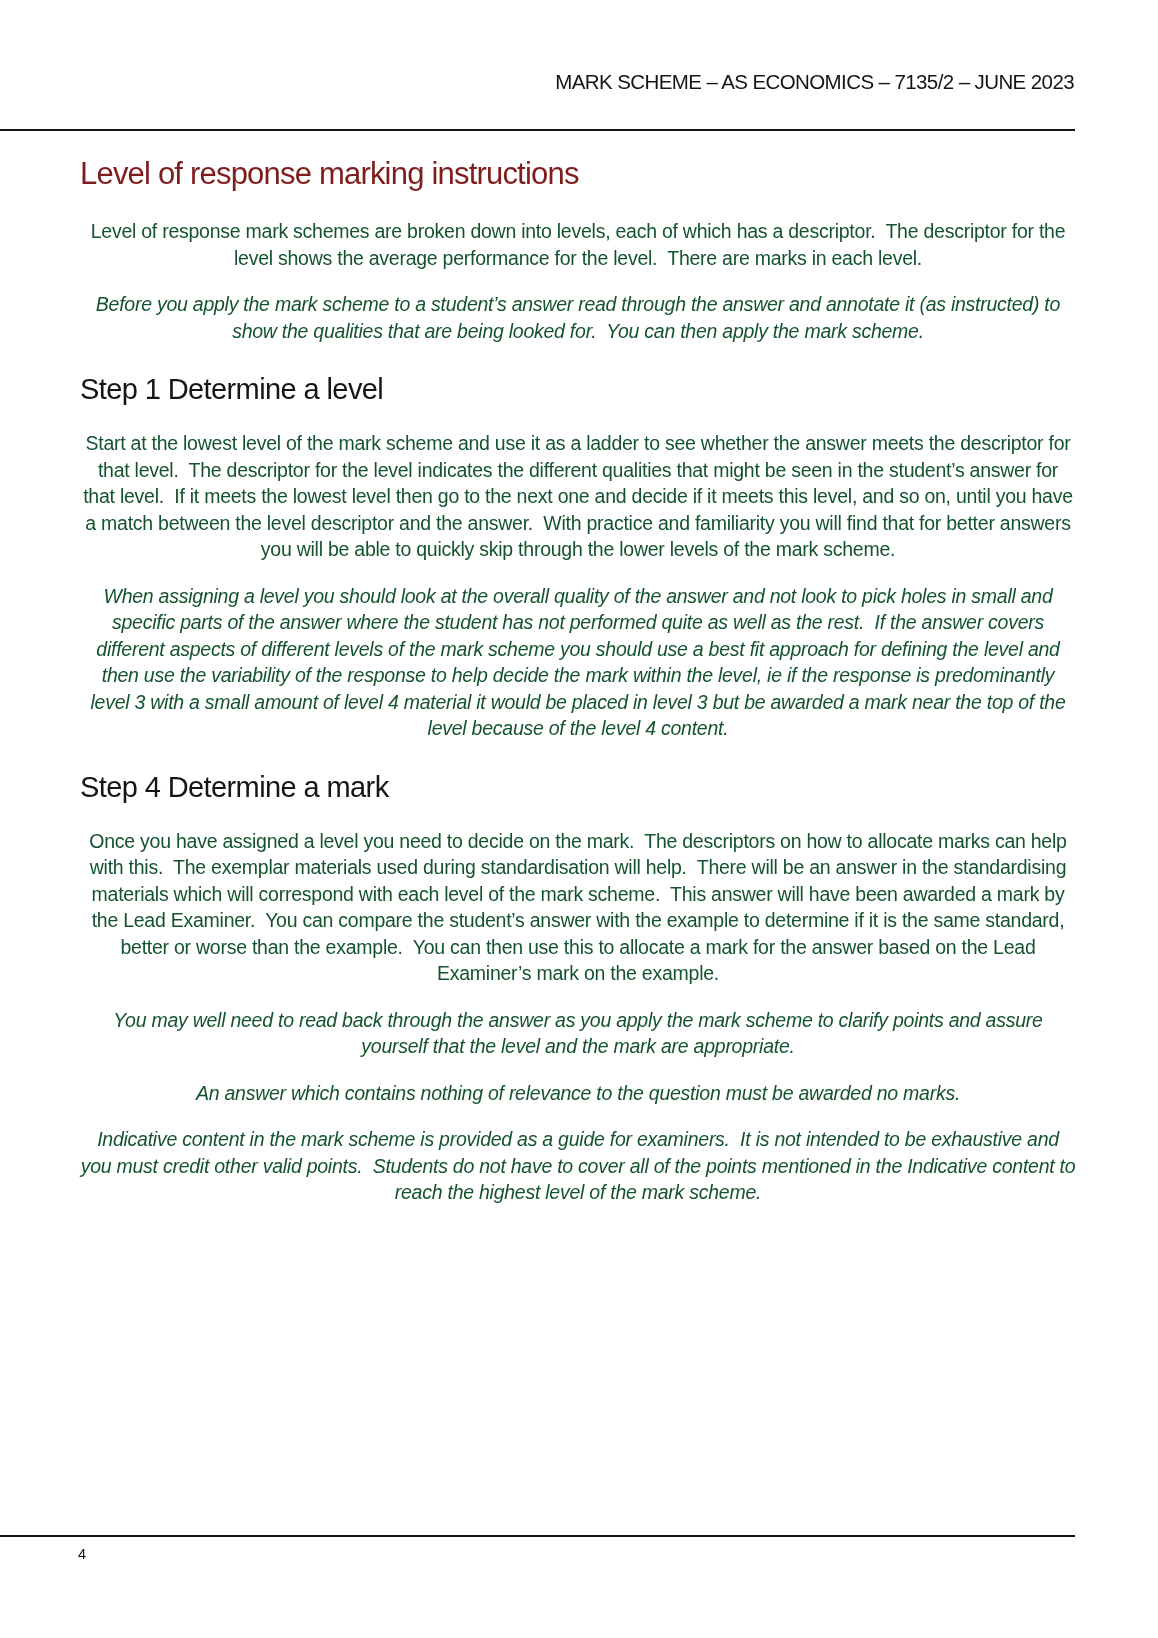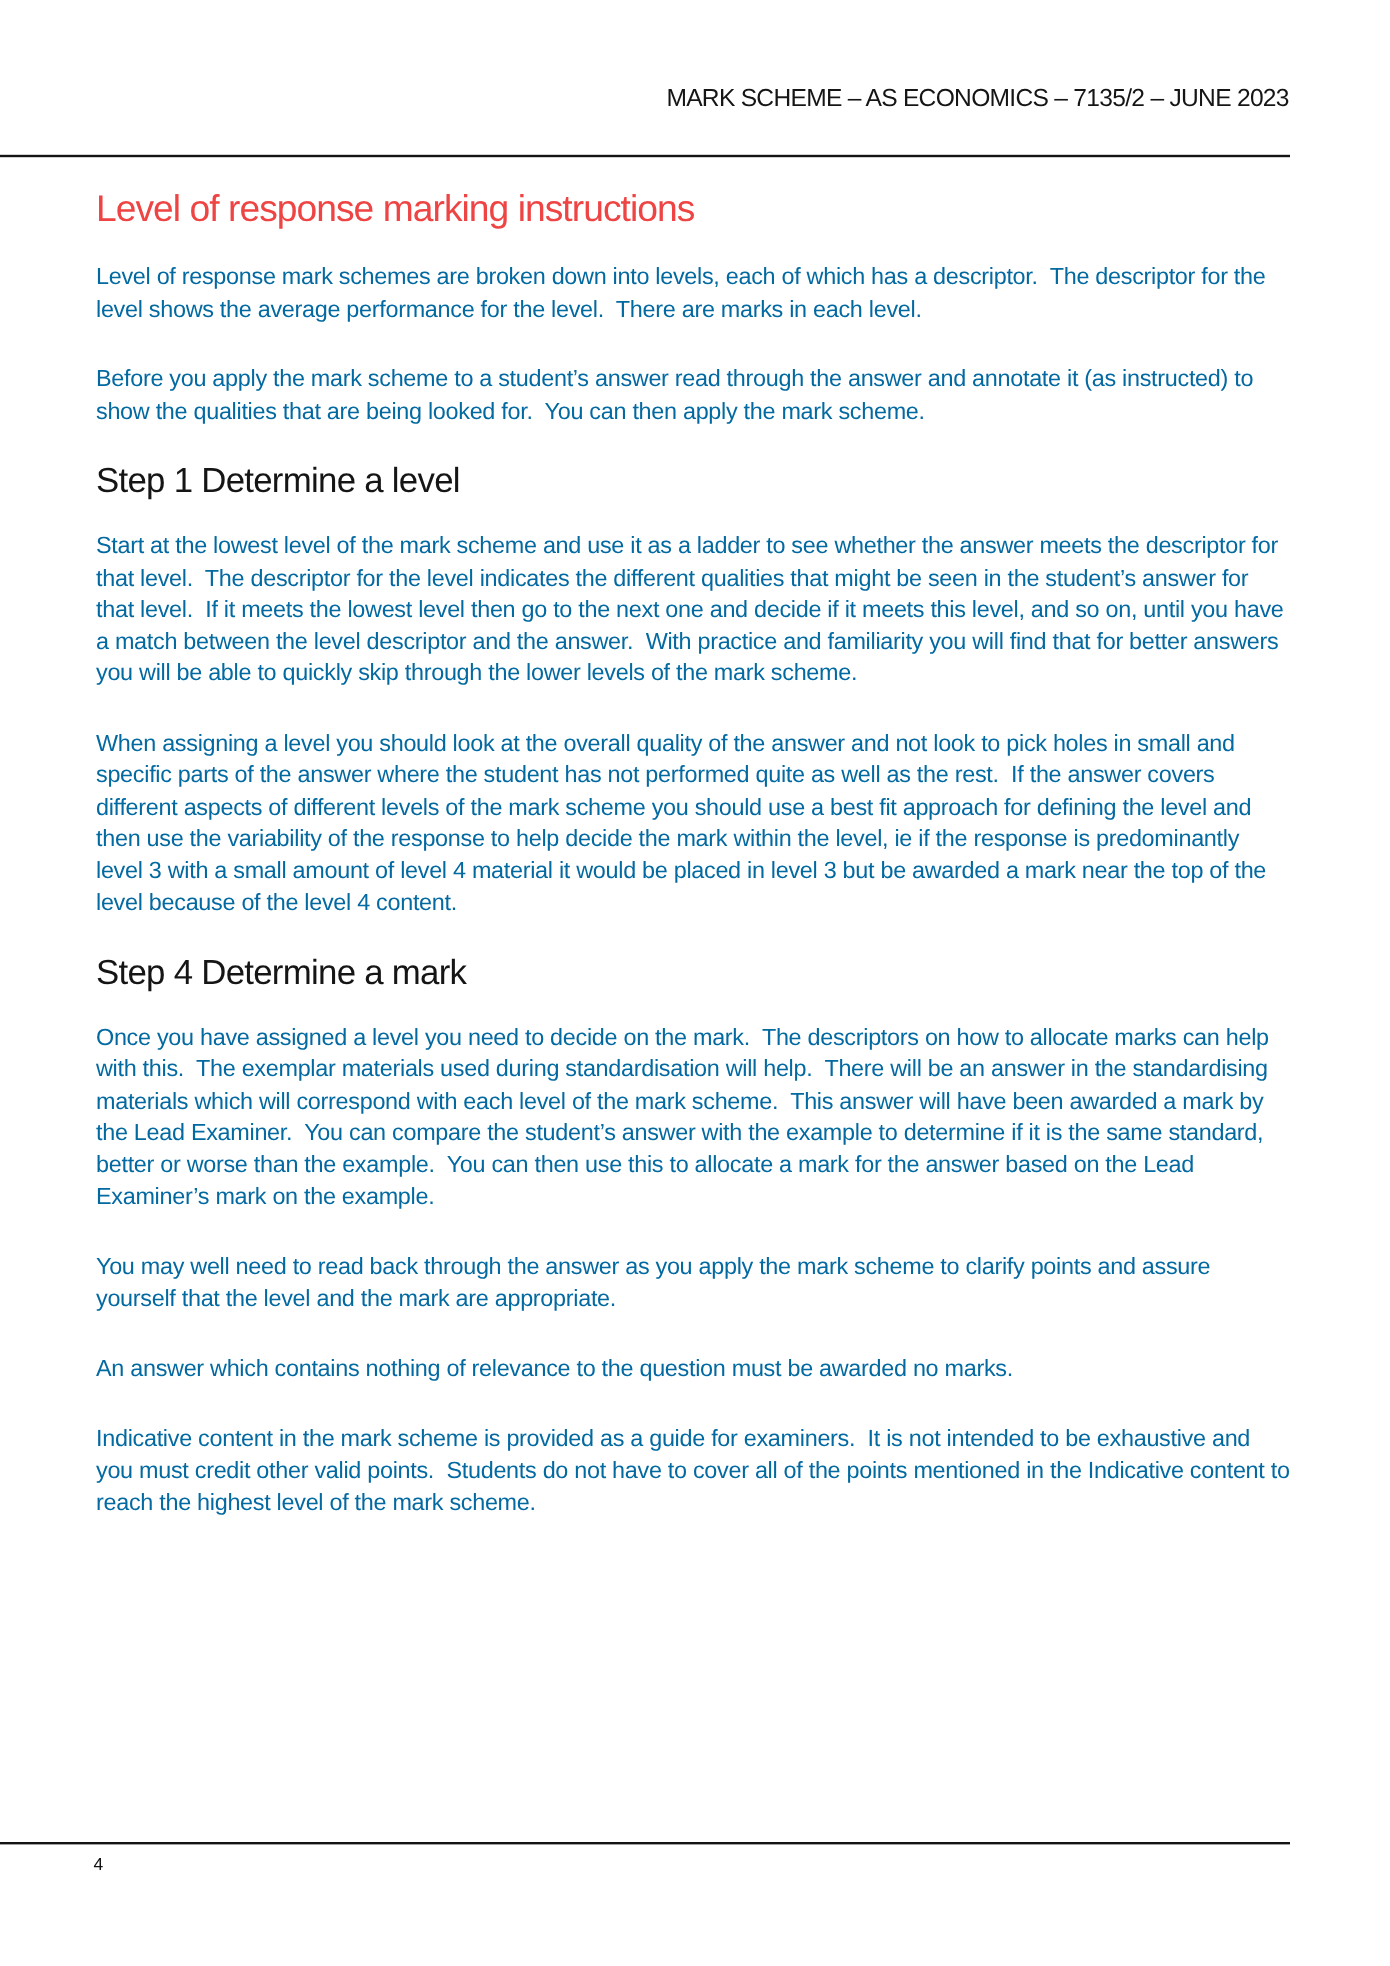--- a/index.html
+++ b/index.html
@@ -46,39 +46,40 @@
     left: 80px;
     top: 0;
     width: 996px;
   }
   .doc-title {
     margin: 156px 0 0 0;
     font-size: 31px;
     font-weight: 400;
     letter-spacing: -0.8px;
     line-height: 36px;
-    color: #ef4444;
+    color: #7f1d1d;
   }
   .section-heading {
     margin: 30px 0 18px 0;
     font-size: 29px;
     font-weight: 400;
     letter-spacing: -0.6px;
     line-height: 30px;
     color: #151515;
   }
   .para {
     margin: 26px 0 0 0;
     font-size: 19.5px;
     line-height: 26.5px;
     letter-spacing: -0.25px;
     white-space: pre-wrap;
-    color: #0369a1;
+    color: #14532d;
+    text-align: center;
   }
-  .para + .para { margin-top: 32px; }
+  .para + .para { margin-top: 20px; font-style: italic; }
 </style>
 </head>
 <body>
 
 <div class="page">
 
   <div class="running-head">MARK SCHEME – AS ECONOMICS – 7135/2 – JUNE 2023</div>
 
   <div class="rule rule-top"></div>
 

